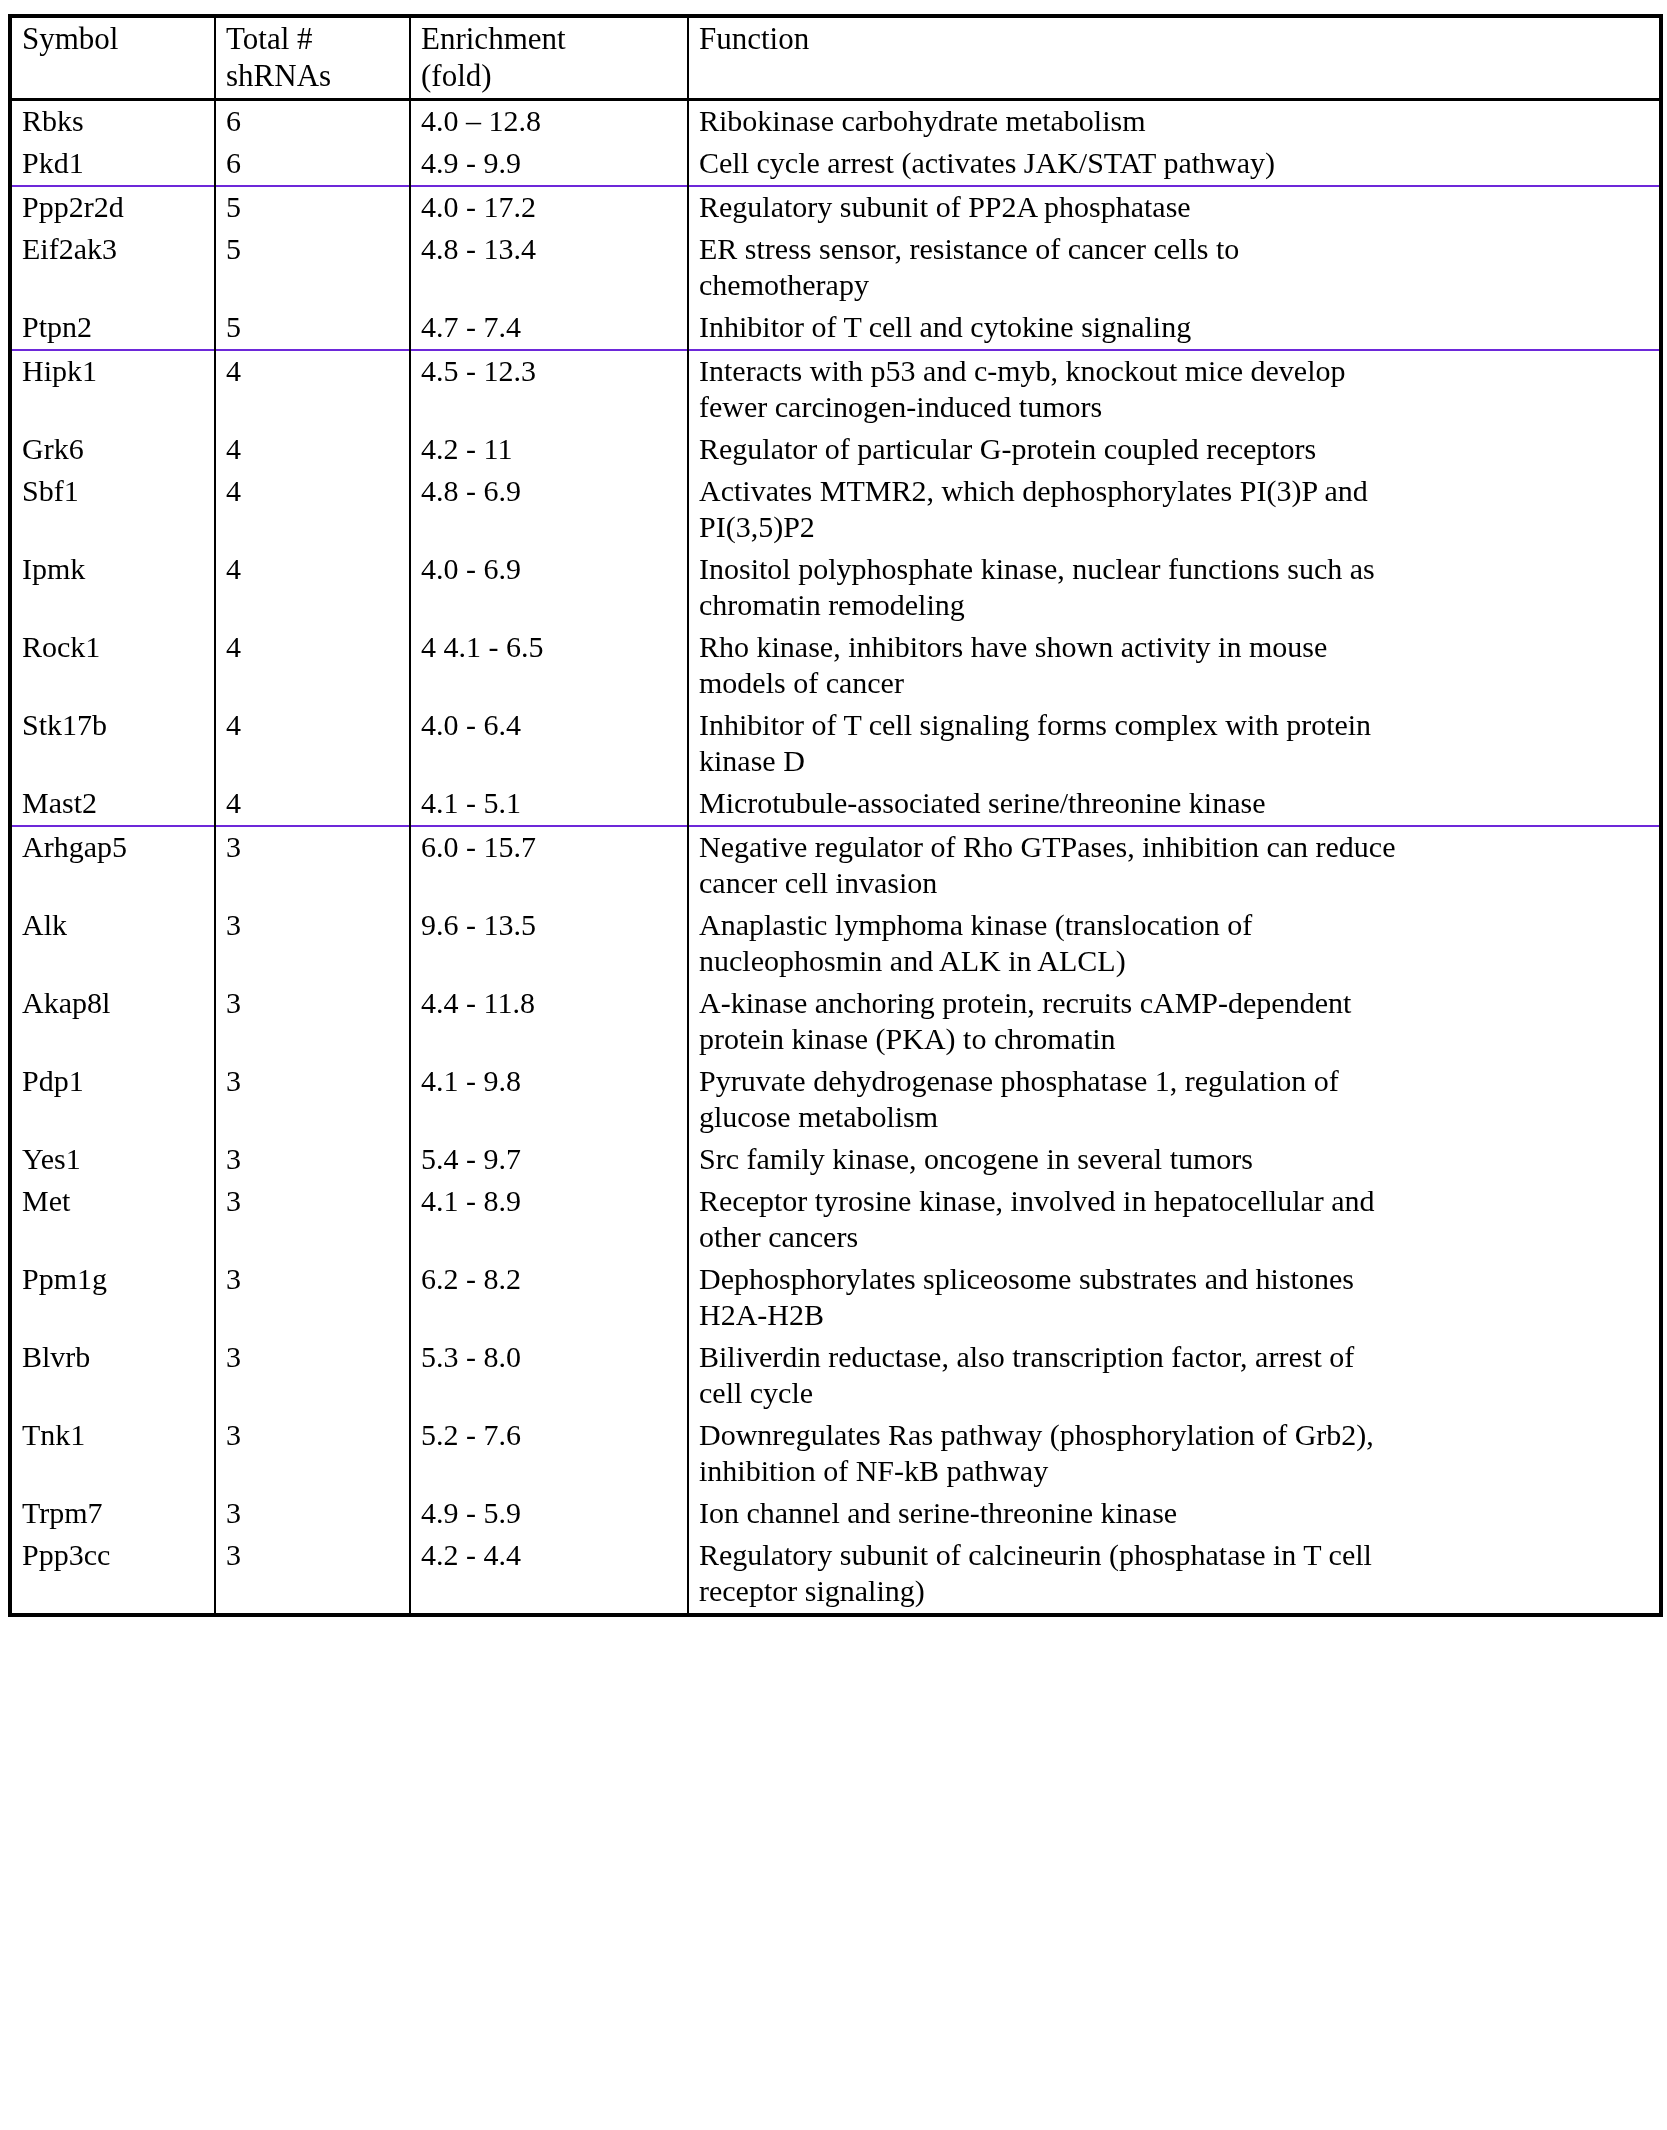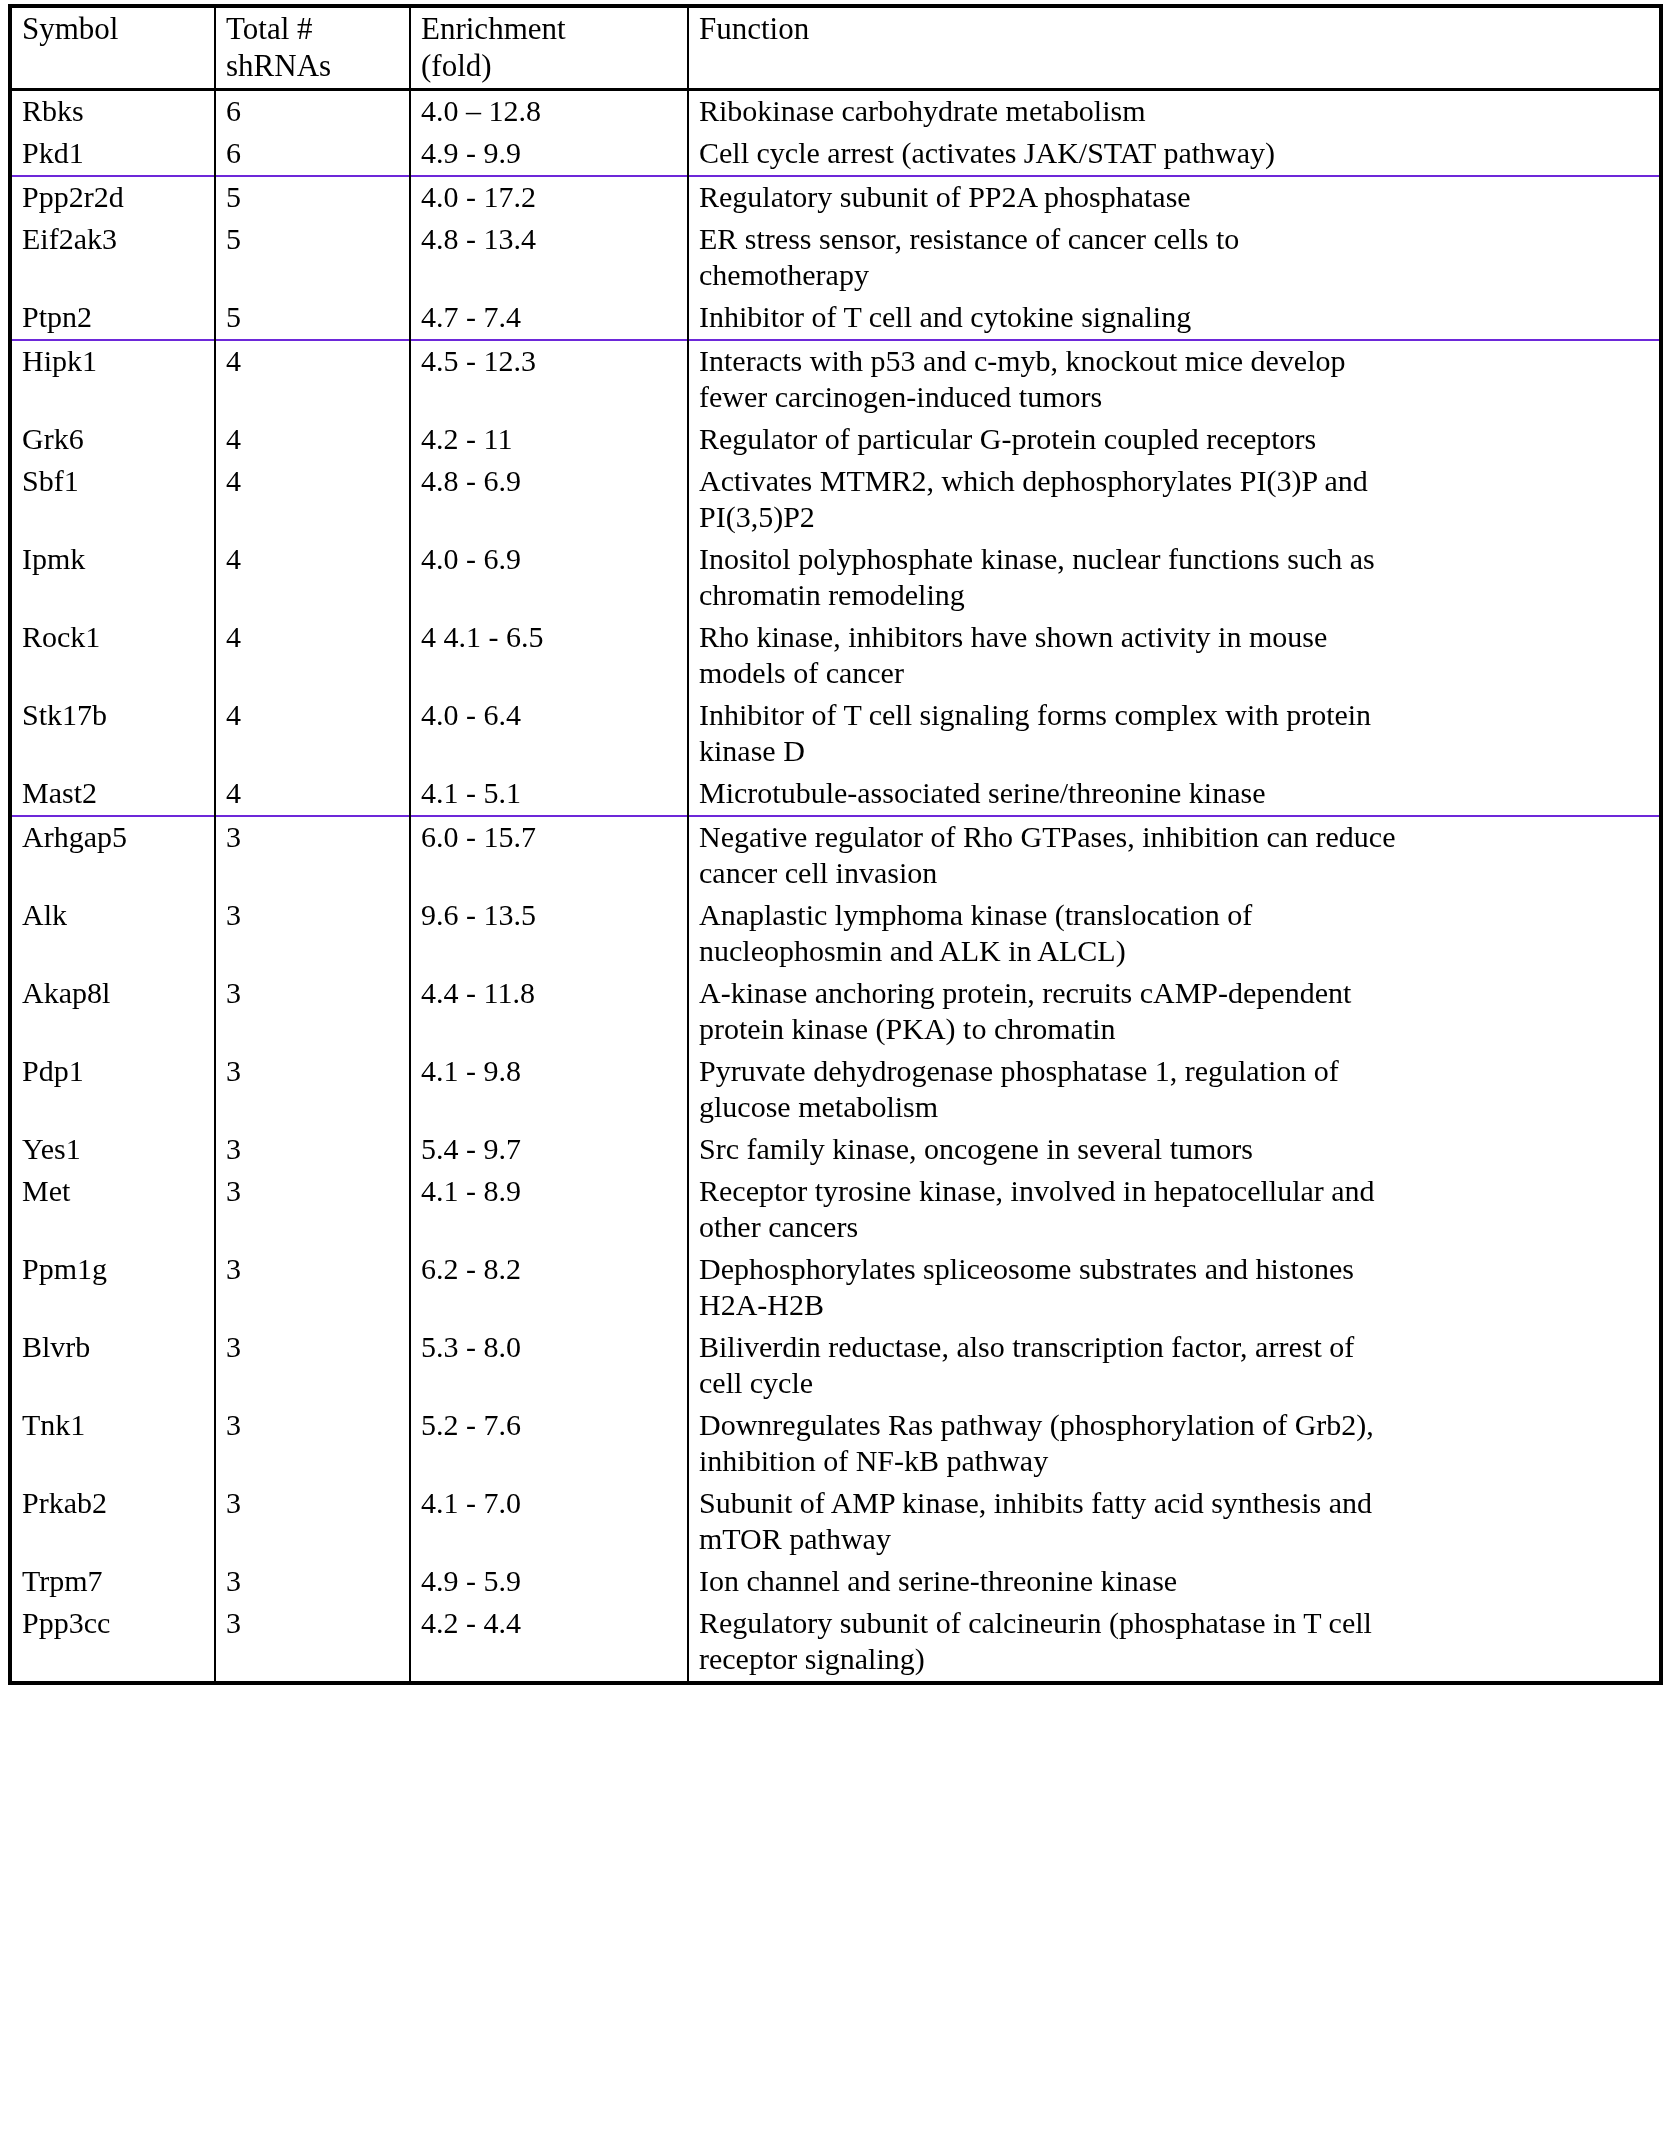--- a/index.html
+++ b/index.html
@@ -12,21 +12,21 @@
     height: 2130px;
     font-family: "Liberation Serif", "DejaVu Serif", serif;
     color: #000000;
     overflow: hidden;
   }
   #sheet {
     position: relative;
     width: 1667px;
     height: 1694px;
     box-sizing: border-box;
-    padding: 4px 8px 8px 8px;
+    padding: 14px 8px 8px 8px;
   }
   table.gene-table {
     width: 1651px;
     border-collapse: collapse;
     table-layout: fixed;
     font-size: 30px;
     line-height: 1.20;
   }
   table.gene-table col.c-symbol   { width: 205px; }
   table.gene-table col.c-count    { width: 195px; }
@@ -280,29 +280,20 @@
         <tr>
           <td class="symbol">Tnk1</td>
           <td class="count">3</td>
           <td class="enrich">5.2 - 7.6</td>
           <td class="function">
             <span class="fn-line">Downregulates Ras pathway (phosphorylation of Grb2),</span>
             <span class="fn-line">inhibition of NF-kB pathway</span>
           </td>
         </tr>
         <tr>
-          <td class="symbol">Prkab2</td>
-          <td class="count">3</td>
-          <td class="enrich">4.1 - 7.0</td>
-          <td class="function">
-            <span class="fn-line">Subunit of AMP kinase, inhibits fatty acid synthesis and</span>
-            <span class="fn-line">mTOR pathway</span>
-          </td>
-        </tr>
-        <tr>
           <td class="symbol">Trpm7</td>
           <td class="count">3</td>
           <td class="enrich">4.9 - 5.9</td>
           <td class="function">
             <span class="fn-line">Ion channel and serine-threonine kinase</span>
           </td>
         </tr>
         <tr>
           <td class="symbol">Ppp3cc</td>
           <td class="count">3</td>

